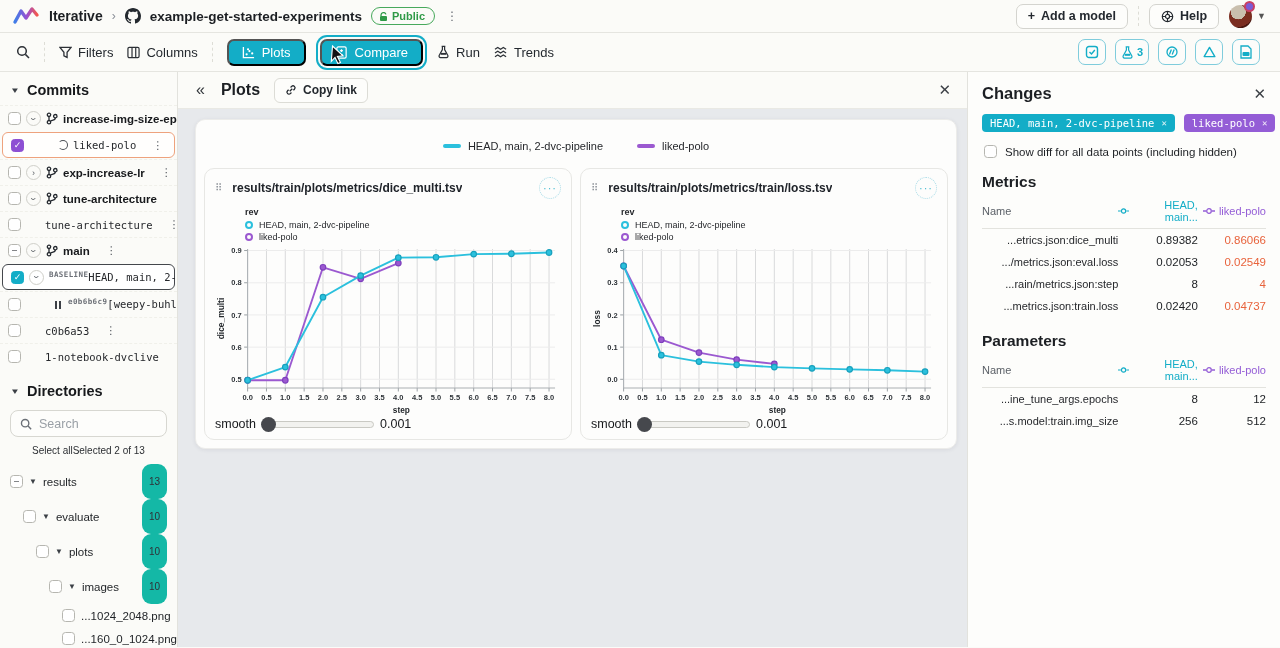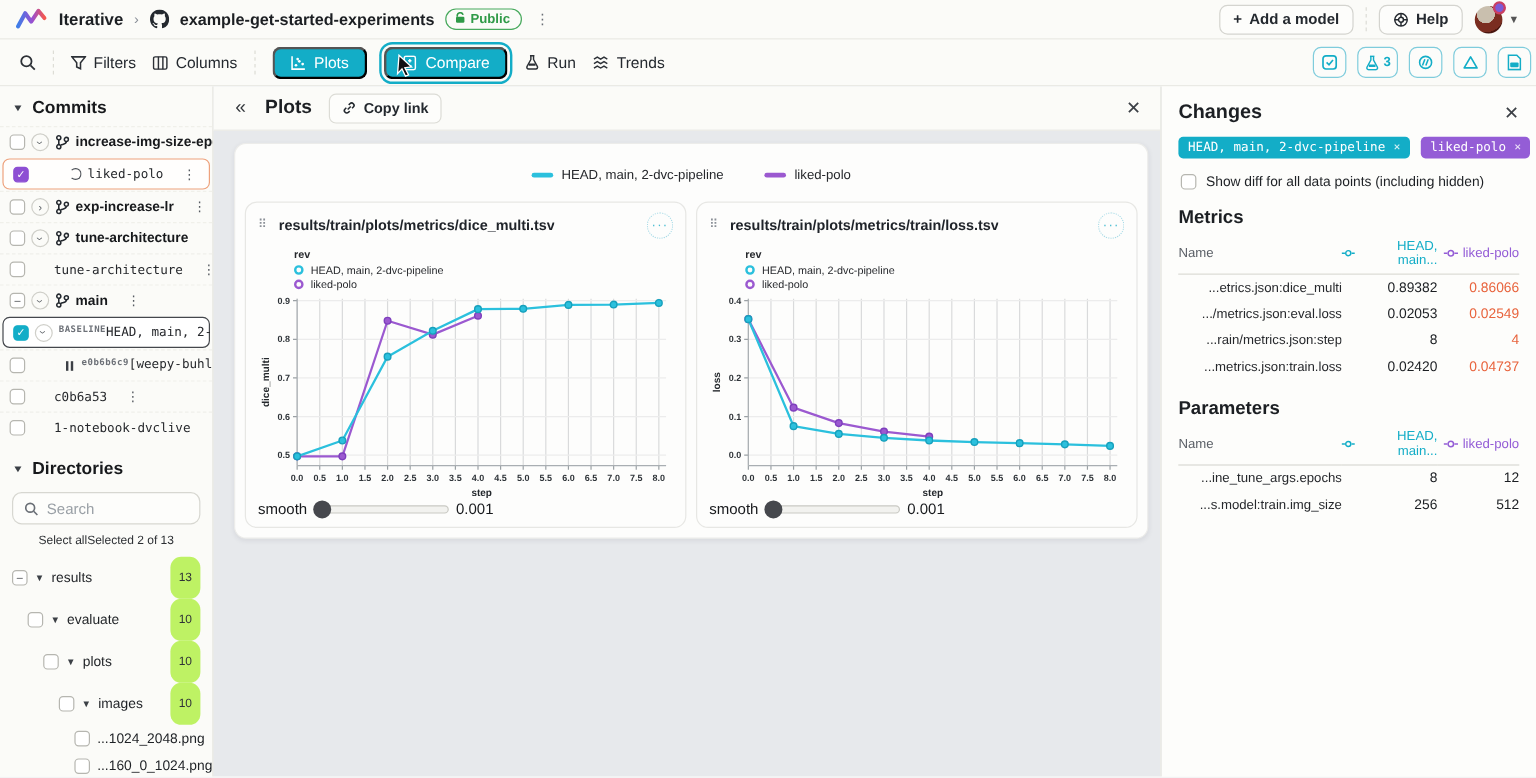--- a/index.html
+++ b/index.html
@@ -6,32 +6,32 @@
   html,body { width:1280px; height:648px; overflow:hidden; }
   body { font-family:"Liberation Sans", sans-serif; background:#fbfbf8; color:#1c1f23; position:relative; }
 
   
   .topbar { height:33px; display:flex; align-items:center; padding:0 14px 0 12px; gap:9px; border-bottom:1px solid #e5e5e0; background:#fbfbf8; }
   .logo-svg { display:block; }
   .org-name { font-size:14px; font-weight:700; }
   .crumb-sep { color:#8a8f98; font-size:12px; }
   .gh-icon svg { display:block; fill:#24292f; }
   .repo-name { font-size:13.5px; font-weight:700; }
-  .pub-badge { display:flex; align-items:flex-start; gap:4px; border:1.5px solid #47a95c; color:#2f9a47; border-radius:12px; padding:2px 9px 2px 7px; font-size:11px; font-weight:700; }
+  .pub-badge { display:flex; align-items:flex-end; gap:4px; border:1.5px solid #47a95c; color:#2f9a47; border-radius:12px; padding:2px 9px 2px 7px; font-size:11px; font-weight:700; }
   .kebab-v { color:#6a6f76; font-size:12px; letter-spacing:0; padding:0 2px; }
   .topbar-right { margin-left:auto; display:flex; align-items:center; gap:10px; }
   .tb-btn { display:flex; align-items:center; gap:6px; border:1px solid #d4d4cf; background:#fdfdfb; border-radius:7px; height:25px; padding:0 11px; font-size:12.5px; font-weight:600; color:#24292f; }
   .tb-sep { width:1px; height:20px; border-left:1px dashed #ddddd6; }
   .avatar-wrap { display:flex; align-items:center; gap:5px; position:relative; }
   .avatar { width:23px; height:23px; border-radius:50%; background:radial-gradient(circle at 40% 30%, #c9bfae 0 35%, #7a2d20 36% 70%, #4a1710 71%); position:relative; }
   .avatar-badge { position:absolute; right:-3px; top:-4px; width:11px; height:11px; border-radius:50%; background:#7b5bd6; border:2px solid #c93f63; }
   .chev-down { color:#555; font-size:9px; }
 
   
-  .toolbar { height:39px; display:flex; align-items:center; padding:0 4px 0 16px; gap:14px; border-bottom:1px solid #e5e5e0; background:#fbfbf8;justify-content:flex-end; }
+  .toolbar { height:39px; display:flex; align-items:center; padding:0 20px 0 16px; gap:14px; border-bottom:1px solid #e5e5e0; background:#fbfbf8;justify-content:flex-end; }
   .tool-item { display:flex; align-items:center; gap:6px; font-size:13px; color:#24292f; }
   .tool-btn { display:flex; align-items:center; gap:7px; background:#13adc7; color:#fff; border-radius:7px; height:27px; padding:0 13px; font-size:13px; font-weight:400; }
   .tool-btn.focused { box-shadow:0 0 0 2px #fbfbf8, 0 0 0 4px #13adc7; }
   .toolbar-right { margin-left:auto; display:flex; align-items:center; gap:9px; }
   .icon-btn { display:flex; align-items:center; justify-content:center; gap:3px; min-width:28px; height:26px; padding:0 5px; border:1.5px solid #7fccdc; border-radius:7px; color:#13adc7; background:#fcfcfa; font-size:11px; font-weight:700; }
   .icon-btn svg { display:block; }
 
   
   .content { display:flex; height:575px; }
   .sidebar { width:178px; border-right:1px solid #e2e2dd; background:#fbfbf8; overflow:hidden; }
@@ -59,21 +59,21 @@
   .spinner { width:10px; height:10px; border:1.5px solid #4b4f55; border-left-color:transparent; border-radius:50%; flex:0 0 10px; }
   .pause { display:flex; gap:2px; flex:0 0 8px; } .pause i { width:2px; height:8px; background:#3c4046; }
   .branch-ico svg { display:block; stroke:#24292f; }
 
   .dir-search { display:flex; align-items:center; gap:7px; margin:4px 10px 8px 10px; border:1px solid #d7d7d1; border-radius:8px; height:27px; padding:0 9px; background:#fdfdfb; }
   .dir-search input { border:none; outline:none; background:transparent; font-size:12.5px; color:#333; width:110px; font-family:"Liberation Sans",sans-serif; }
   .dir-search input::placeholder { color:#9aa0a6; }
   .select-row { display:flex; justify-content:center; padding:0 10px 8px 10px; font-size:10px; color:#2c2f33; }
   .trow { display:flex; align-items:center; gap:6px; min-height:23px; font-size:11.5px; color:#1e2125; padding-right:10px; }
   .caret { font-size:8px; color:#3c4046; }
-  .tbadge { margin-left:auto; background:#bef264; border-radius:9px; padding:12px 7px; font-size:10px; color:#2f3237; }
+  .tbadge { margin-left:auto; background:#14b8a6; border-radius:9px; padding:12px 7px; font-size:10px; color:#2f3237; }
 
   
   .main-header { height:37px; background:#fbfbf8; display:flex; align-items:center; padding:0 16px 0 18px; border-bottom:1px solid #e9e9e4; }
   .back-ico { font-size:16px; color:#33373c; }
   .main-title { font-size:16px; font-weight:700; margin-left:16px; }
   .copylink-btn { display:flex; align-items:center; gap:6px; margin-left:14px; border:1px solid #dcdcd6; border-radius:6px; height:25px; padding:0 10px; font-size:12px; font-weight:700; color:#24292f; background:#fdfdfb; }
   .close-x { margin-left:auto; color:#3c4046; font-size:15px; }
   .main-body { flex:1; padding:10px 10px 0 17px; }
   .plots-panel { background:#fdfdfc; border:1px solid #ececea; border-radius:10px; box-shadow:0 1px 4px rgba(40,40,60,.08); padding:8px; }
   .panel-legend { display:flex; justify-content:center; gap:34px; padding:12px 0 16px; }

